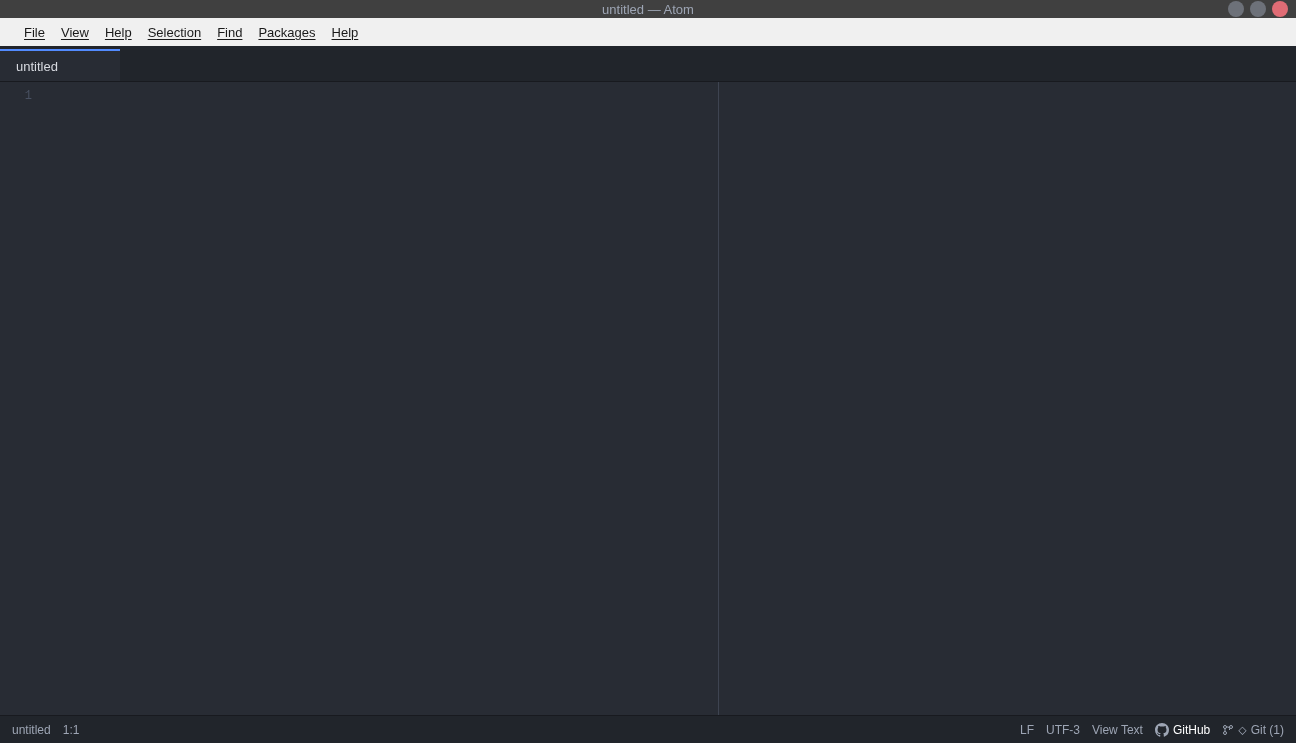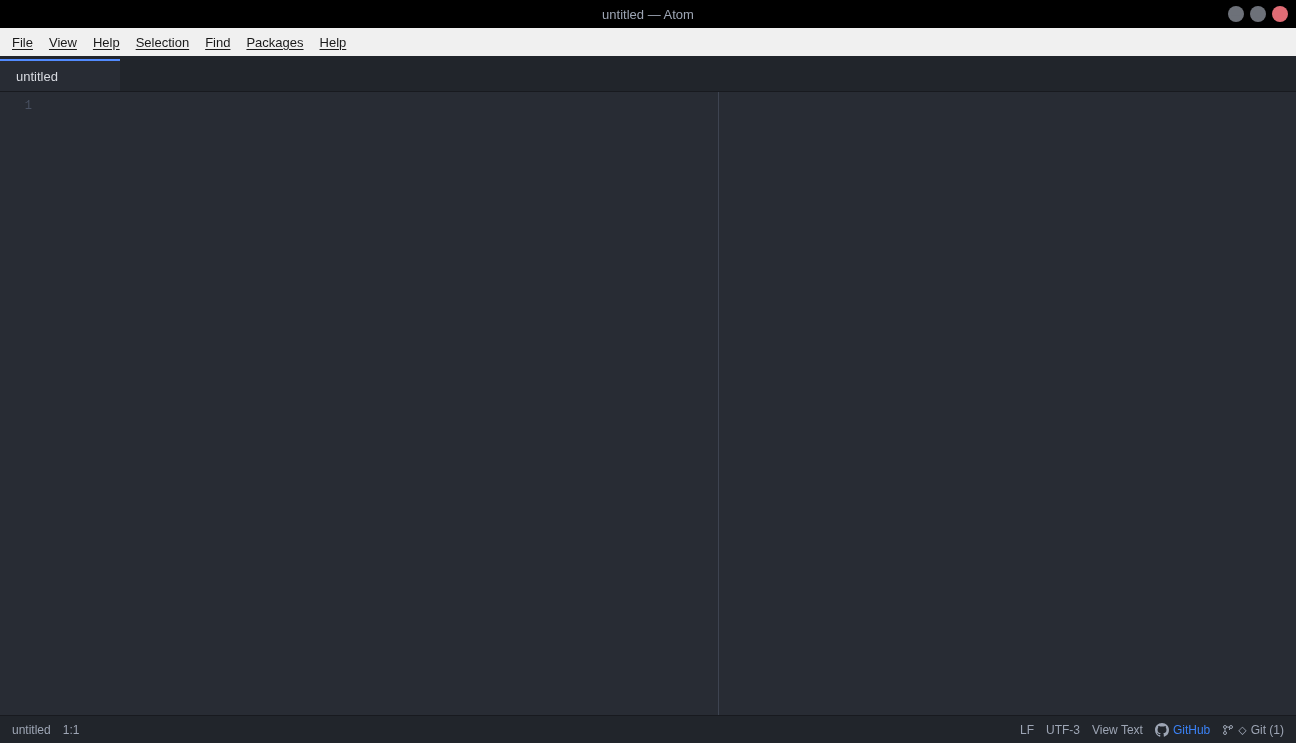--- a/index.html
+++ b/index.html
@@ -13,22 +13,22 @@
       height: 743px;
       background: #21252b;
       font-family: -apple-system, BlinkMacSystemFont, 'Segoe UI', sans-serif;
       overflow: hidden;
       display: flex;
       flex-direction: column;
     }
 
     
     .title-bar {
-      background: #000000;
-      height: 28px;
+      background: #404040;
+      height: 18px;
       display: flex;
       align-items: center;
       justify-content: center;
       position: relative;
       flex-shrink: 0;
     }
 
     .title-bar-text {
       color: #9da5b4;
       font-size: 13px;
@@ -72,21 +72,21 @@
       background: #e06c75;
       color: #e06c75;
     }
 
     
     .menu-bar {
       background: #f0f0f0;
       height: 28px;
       display: flex;
       align-items: center;
-      padding: 0 4px;
+      padding: 0 16px;
       flex-shrink: 0;
     }
 
     .menu-item {
       padding: 2px 8px;
       font-size: 13px;
       color: #1a1a1a;
       cursor: pointer;
       border-radius: 3px;
       text-decoration: underline;
@@ -209,21 +209,21 @@
       font-size: 12px;
       color: #9da5b4;
       cursor: pointer;
     }
 
     .github-item {
       display: flex;
       align-items: center;
       gap: 4px;
       font-size: 12px;
-      color: #3b82f6;
+      color: #ffffff;
       cursor: pointer;
     }
 
     .github-icon {
       width: 14px;
       height: 14px;
     }
 
     .git-item {
       display: flex;

